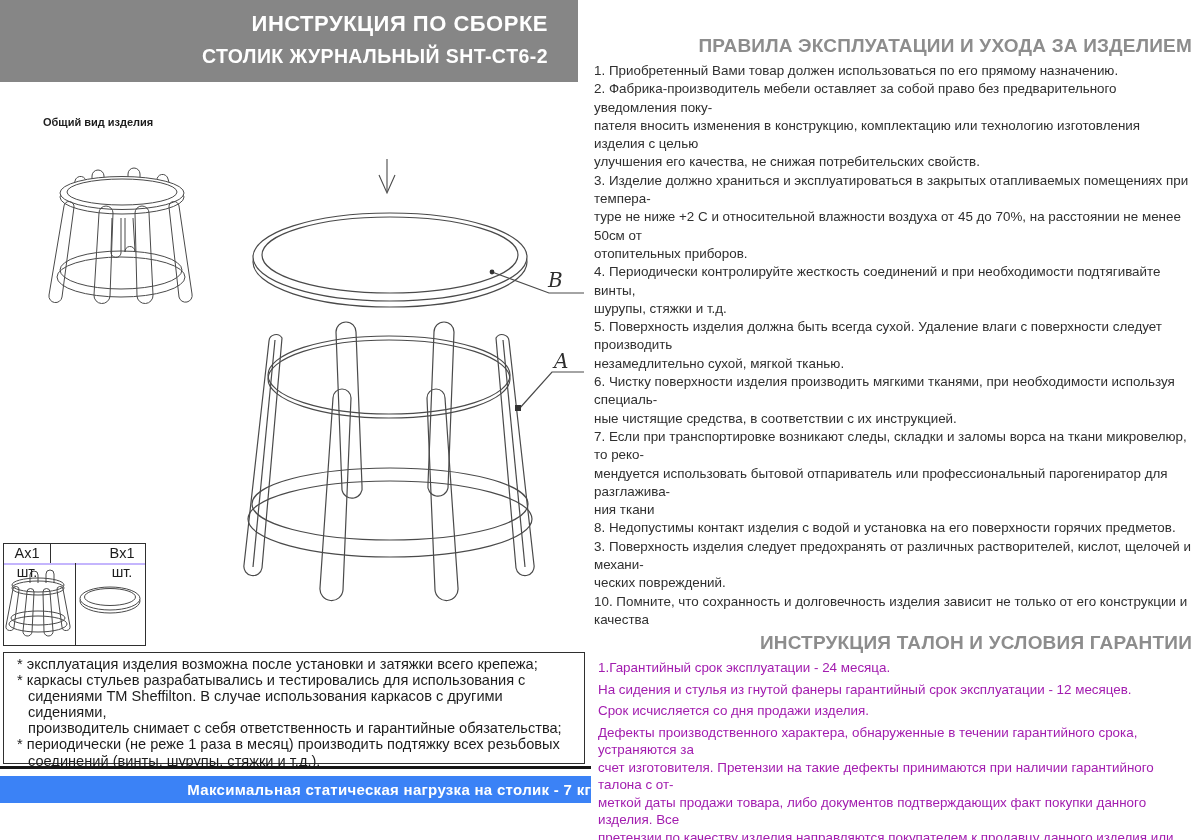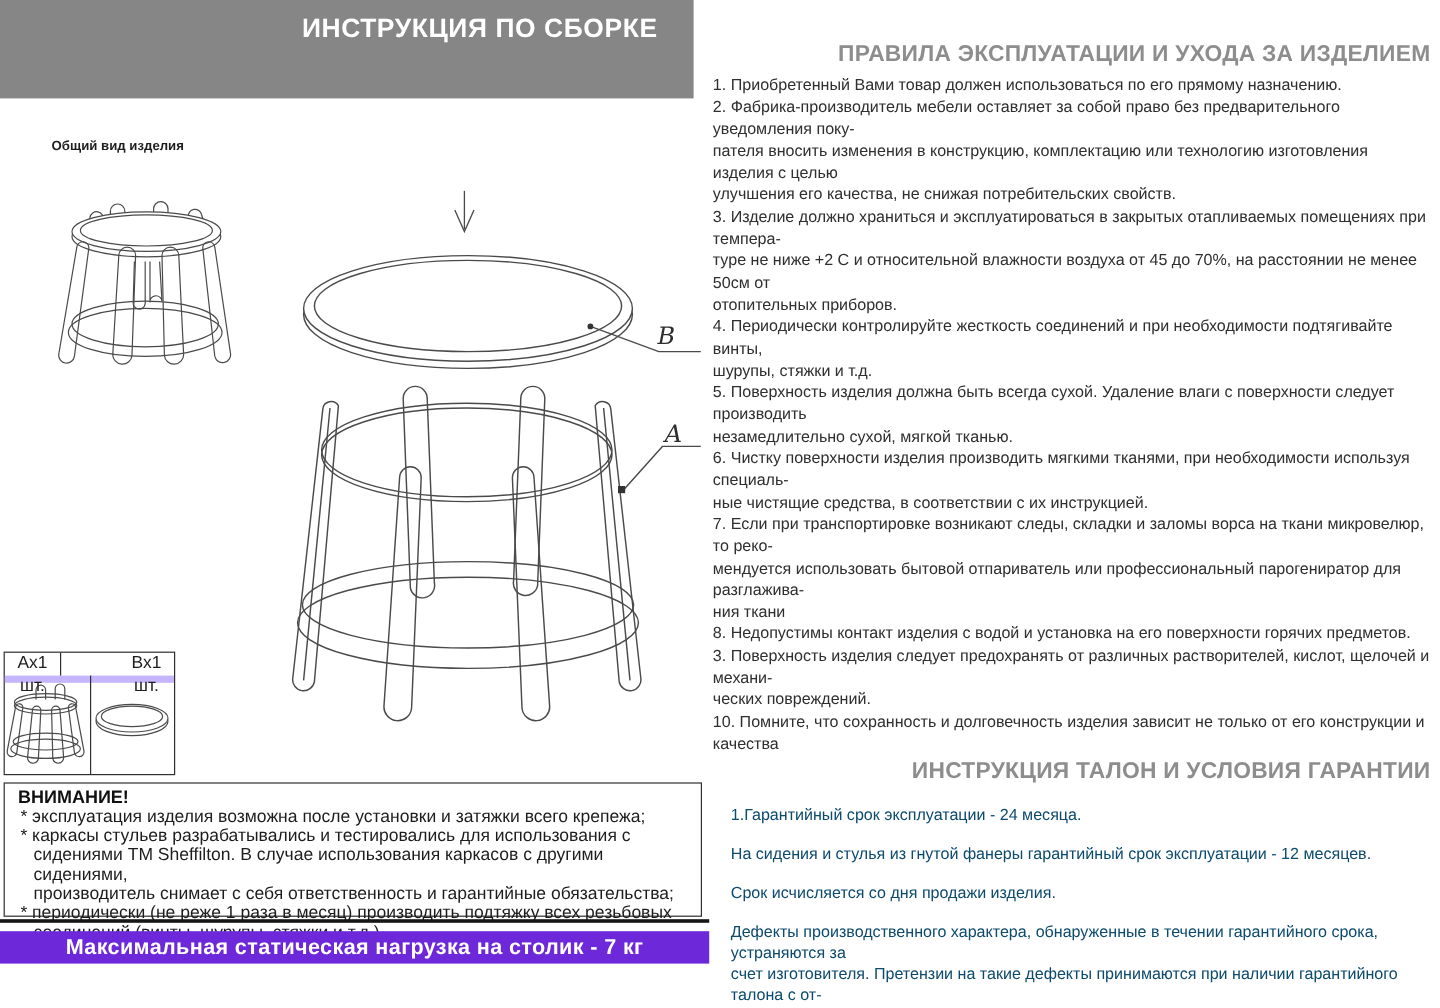--- a/index.html
+++ b/index.html
@@ -11,50 +11,51 @@
   #header-bar .h1{font-size:22px;font-weight:bold;letter-spacing:.5px;line-height:26px;}
   #header-bar .h2{font-size:19.5px;font-weight:bold;letter-spacing:.4px;line-height:24px;margin-top:7px;}
   #overview-label{position:absolute;left:43px;top:116px;font-size:11px;font-weight:bold;color:#1d1d1d;}
   #left-drawing{position:absolute;left:0;top:0;width:600px;height:840px;pointer-events:none;}
   .callout{position:absolute;font-family:"DejaVu Serif",serif;font-style:italic;
            font-size:20px;color:#2e2e2e;}
   #callout-b{left:548px;top:268px;}
   #callout-a{left:554px;top:349px;}
   #parts-box{position:absolute;left:3px;top:543px;width:143px;height:103px;
              border:1px solid #2f2f2f;box-sizing:border-box;}
-  #parts-head{display:flex;height:19px;border-bottom:6px solid #c4b5fd;gap:48px;}
+  #parts-head{display:flex;height:19px;border-bottom:2px solid #c4b5fd;gap:48px;}
   #parts-head .cell{flex:1;text-align:center;font-size:14.5px;line-height:19px;color:#1d1d1d;}
   #parts-head .cell:first-child{border-right:1px solid #2f2f2f;}
   #parts-divider{position:absolute;left:50%;top:19px;bottom:0;width:0;border-left:1px solid #2f2f2f;}
   #warning-box{position:absolute;left:3px;top:652px;width:582px;height:112px;
                border:1.5px solid #2f2f2f;box-sizing:border-box;padding:3px 8px 0 11px;}
   #warning-title{font-size:15px;font-weight:bold;color:#111;line-height:17px;}
   .warn-item{font-size:14.6px;line-height:16.1px;color:#1c1c1c;white-space:pre-line;
              margin:0;padding-left:13px;text-indent:-11px;}
   #warning-underline{position:absolute;left:0;top:766px;width:591px;height:3px;background:#161616;}
-  #max-load-bar{position:absolute;left:0;top:776px;width:591px;height:27px;background:#6d28d9;
-                color:#fff;font-size:18px;font-weight:bold;text-align:center;line-height:27px;
+  #max-load-bar{position:absolute;left:0;top:776px;width:591px;height:27px;background:#3b82f6;
+                color:#fff;font-size:15px;font-weight:bold;text-align:right;line-height:27px;
                 letter-spacing:.3px;}
   
   #right-col{position:absolute;left:594px;top:0;width:598px;box-sizing:border-box;padding-top:34px;}
   .section-title{font-size:19px;font-weight:bold;color:#8d8d8d;text-align:right;
                  line-height:24px;letter-spacing:.2px;}
   .rline{font-size:13.4px;line-height:18.3px;color:#2f2f2f;white-space:pre-line;margin:0;}
   #rules-items{margin-top:4px;}
   #warranty-title{margin-top:2px;}
   #warranty-lines{margin-top:2px;}
-  .wline{font-size:13.4px;line-height:17.5px;color:#0c4a6e;white-space:pre-line;margin:15px;}
+  .wline{font-size:13.4px;line-height:17.5px;color:#a21caf;white-space:pre-line;margin:4px;}
 </style>
 </head>
 <body>
 
 <div id="page">
 
   <div id="header-bar">
     <div class="h1">ИНСТРУКЦИЯ ПО СБОРКЕ</div>
+    <div class="h2">СТОЛИК ЖУРНАЛЬНЫЙ SHT-CT6-2</div>
   </div>
 
   <div id="overview-label">Общий вид изделия</div>
 
   <svg id="left-drawing" viewBox="0 0 600 840" xmlns="http://www.w3.org/2000/svg">
     <g stroke="#4a4a4a" stroke-width="1.2" fill="none">
 
       <g>
 
         <path d="M336,332 A10,10 0 0 1 356,332 L362,486 A10,10 0 0 1 342,490 Z"></path>
@@ -139,21 +140,20 @@
 
   <div id="parts-box">
     <div id="parts-head">
       <div class="cell">Ax1 шт.</div>
       <div class="cell">Bx1 шт.</div>
     </div>
     <div id="parts-divider"></div>
   </div>
 
   <div id="warning-box">
-    <div id="warning-title">ВНИМАНИЕ!</div>
     <p class="warn-item">* эксплуатация изделия возможна после установки и затяжки всего крепежа;</p>
     <p class="warn-item">* каркасы стульев разрабатывались и тестировались для использования с
 сидениями TM Sheffilton. В случае использования каркасов с другими сидениями,
 производитель снимает с себя ответственность и гарантийные обязательства;</p>
     <p class="warn-item">* периодически (не реже 1 раза в месяц) производить подтяжку всех резьбовых
 соединений (винты, шурупы, стяжки и т.д.).</p>
   </div>
   <div id="warning-underline"></div>
 
   <div id="max-load-bar">Максимальная статическая нагрузка на столик - 7 кг</div>

